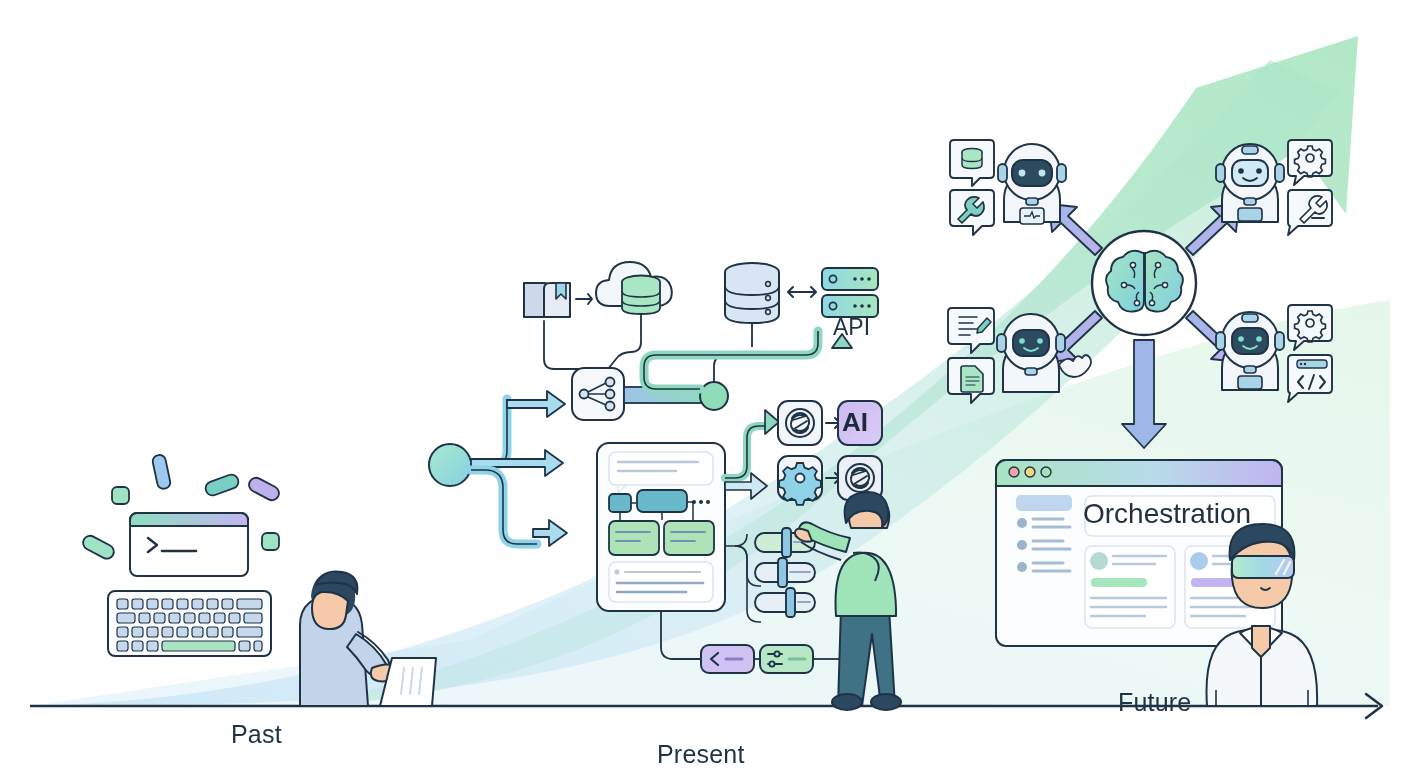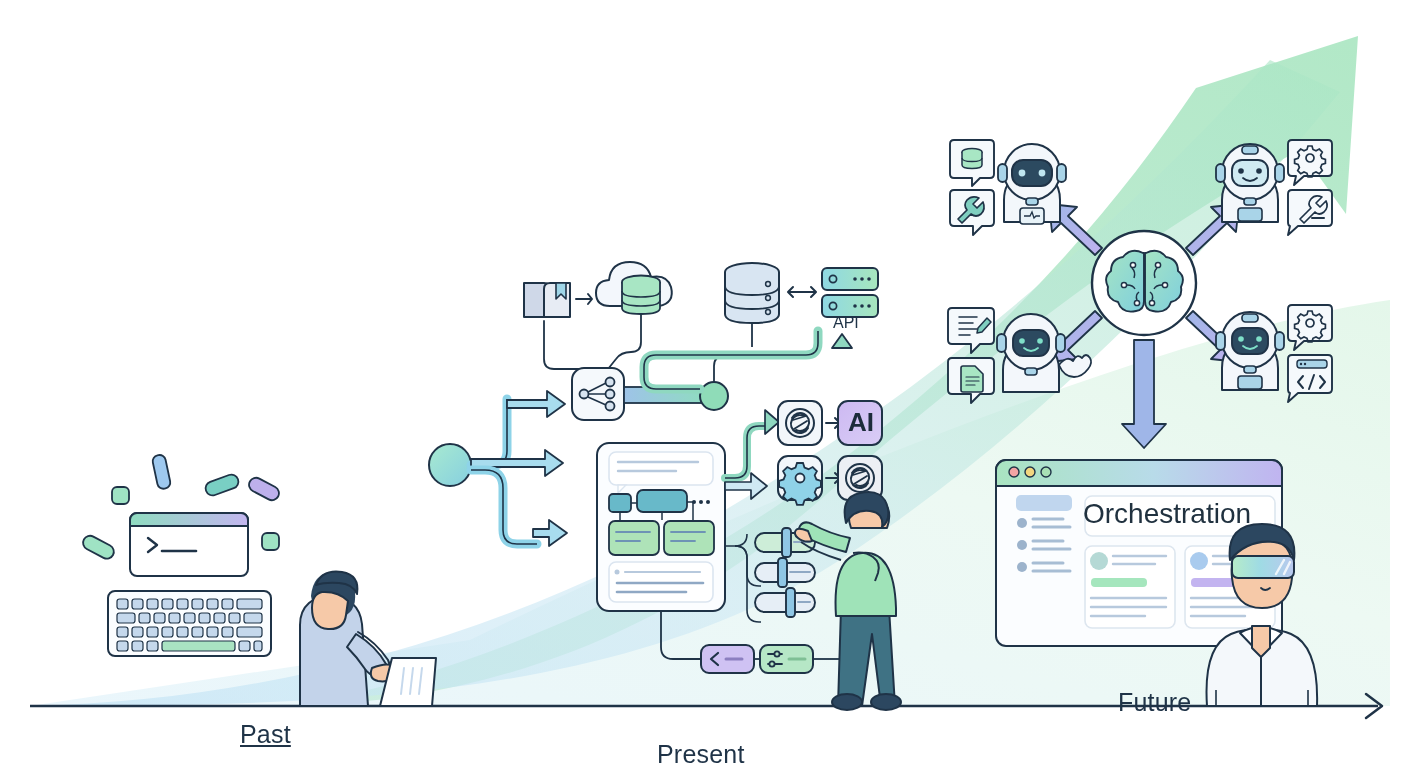--- a/index.html
+++ b/index.html
@@ -14,42 +14,42 @@
   .layer { position: absolute; inset: 0; }
   svg.layer { width: 1408px; height: 768px; }
   .era-label {
     position: absolute;
     font-family: "Liberation Sans", sans-serif;
     font-size: 25px;
     color: #1f3347;
     letter-spacing: .2px;
     white-space: nowrap;
   }
-  #label-past    { left: 240px; top: 720px; text-decoration: underline; }
+  #label-past    { left: 231px; top: 720px; }
   #label-present { left: 657px; top: 720px; margin-top: 20px; }
   #label-future  { left: 1118px; top: 688px; }
   .orch-title {
     position: absolute;
     left: 1083px; top: 498px;
     font-size: 28px;
     color: #20313f;
     font-family: "Liberation Sans", sans-serif;
     white-space: nowrap;
   }
   .api-label {
     position: absolute;
     left: 833px; top: 314px;
-    font-size: 16px;
+    font-size: 23px;
     color: #1f3347;
     font-family: "Liberation Sans", sans-serif;
   }
   .ai-badge-text {
     position: absolute;
     left: 842px; top: 407px;
-    width: 38px; text-align: center;
+    width: 38px; 
     font-size: 26px; font-weight: bold;
     color: #1c2b3a;
     font-family: "Liberation Sans", sans-serif;
   }
 </style>
 </head>
 <body>
 
 <div id="stage">
 

